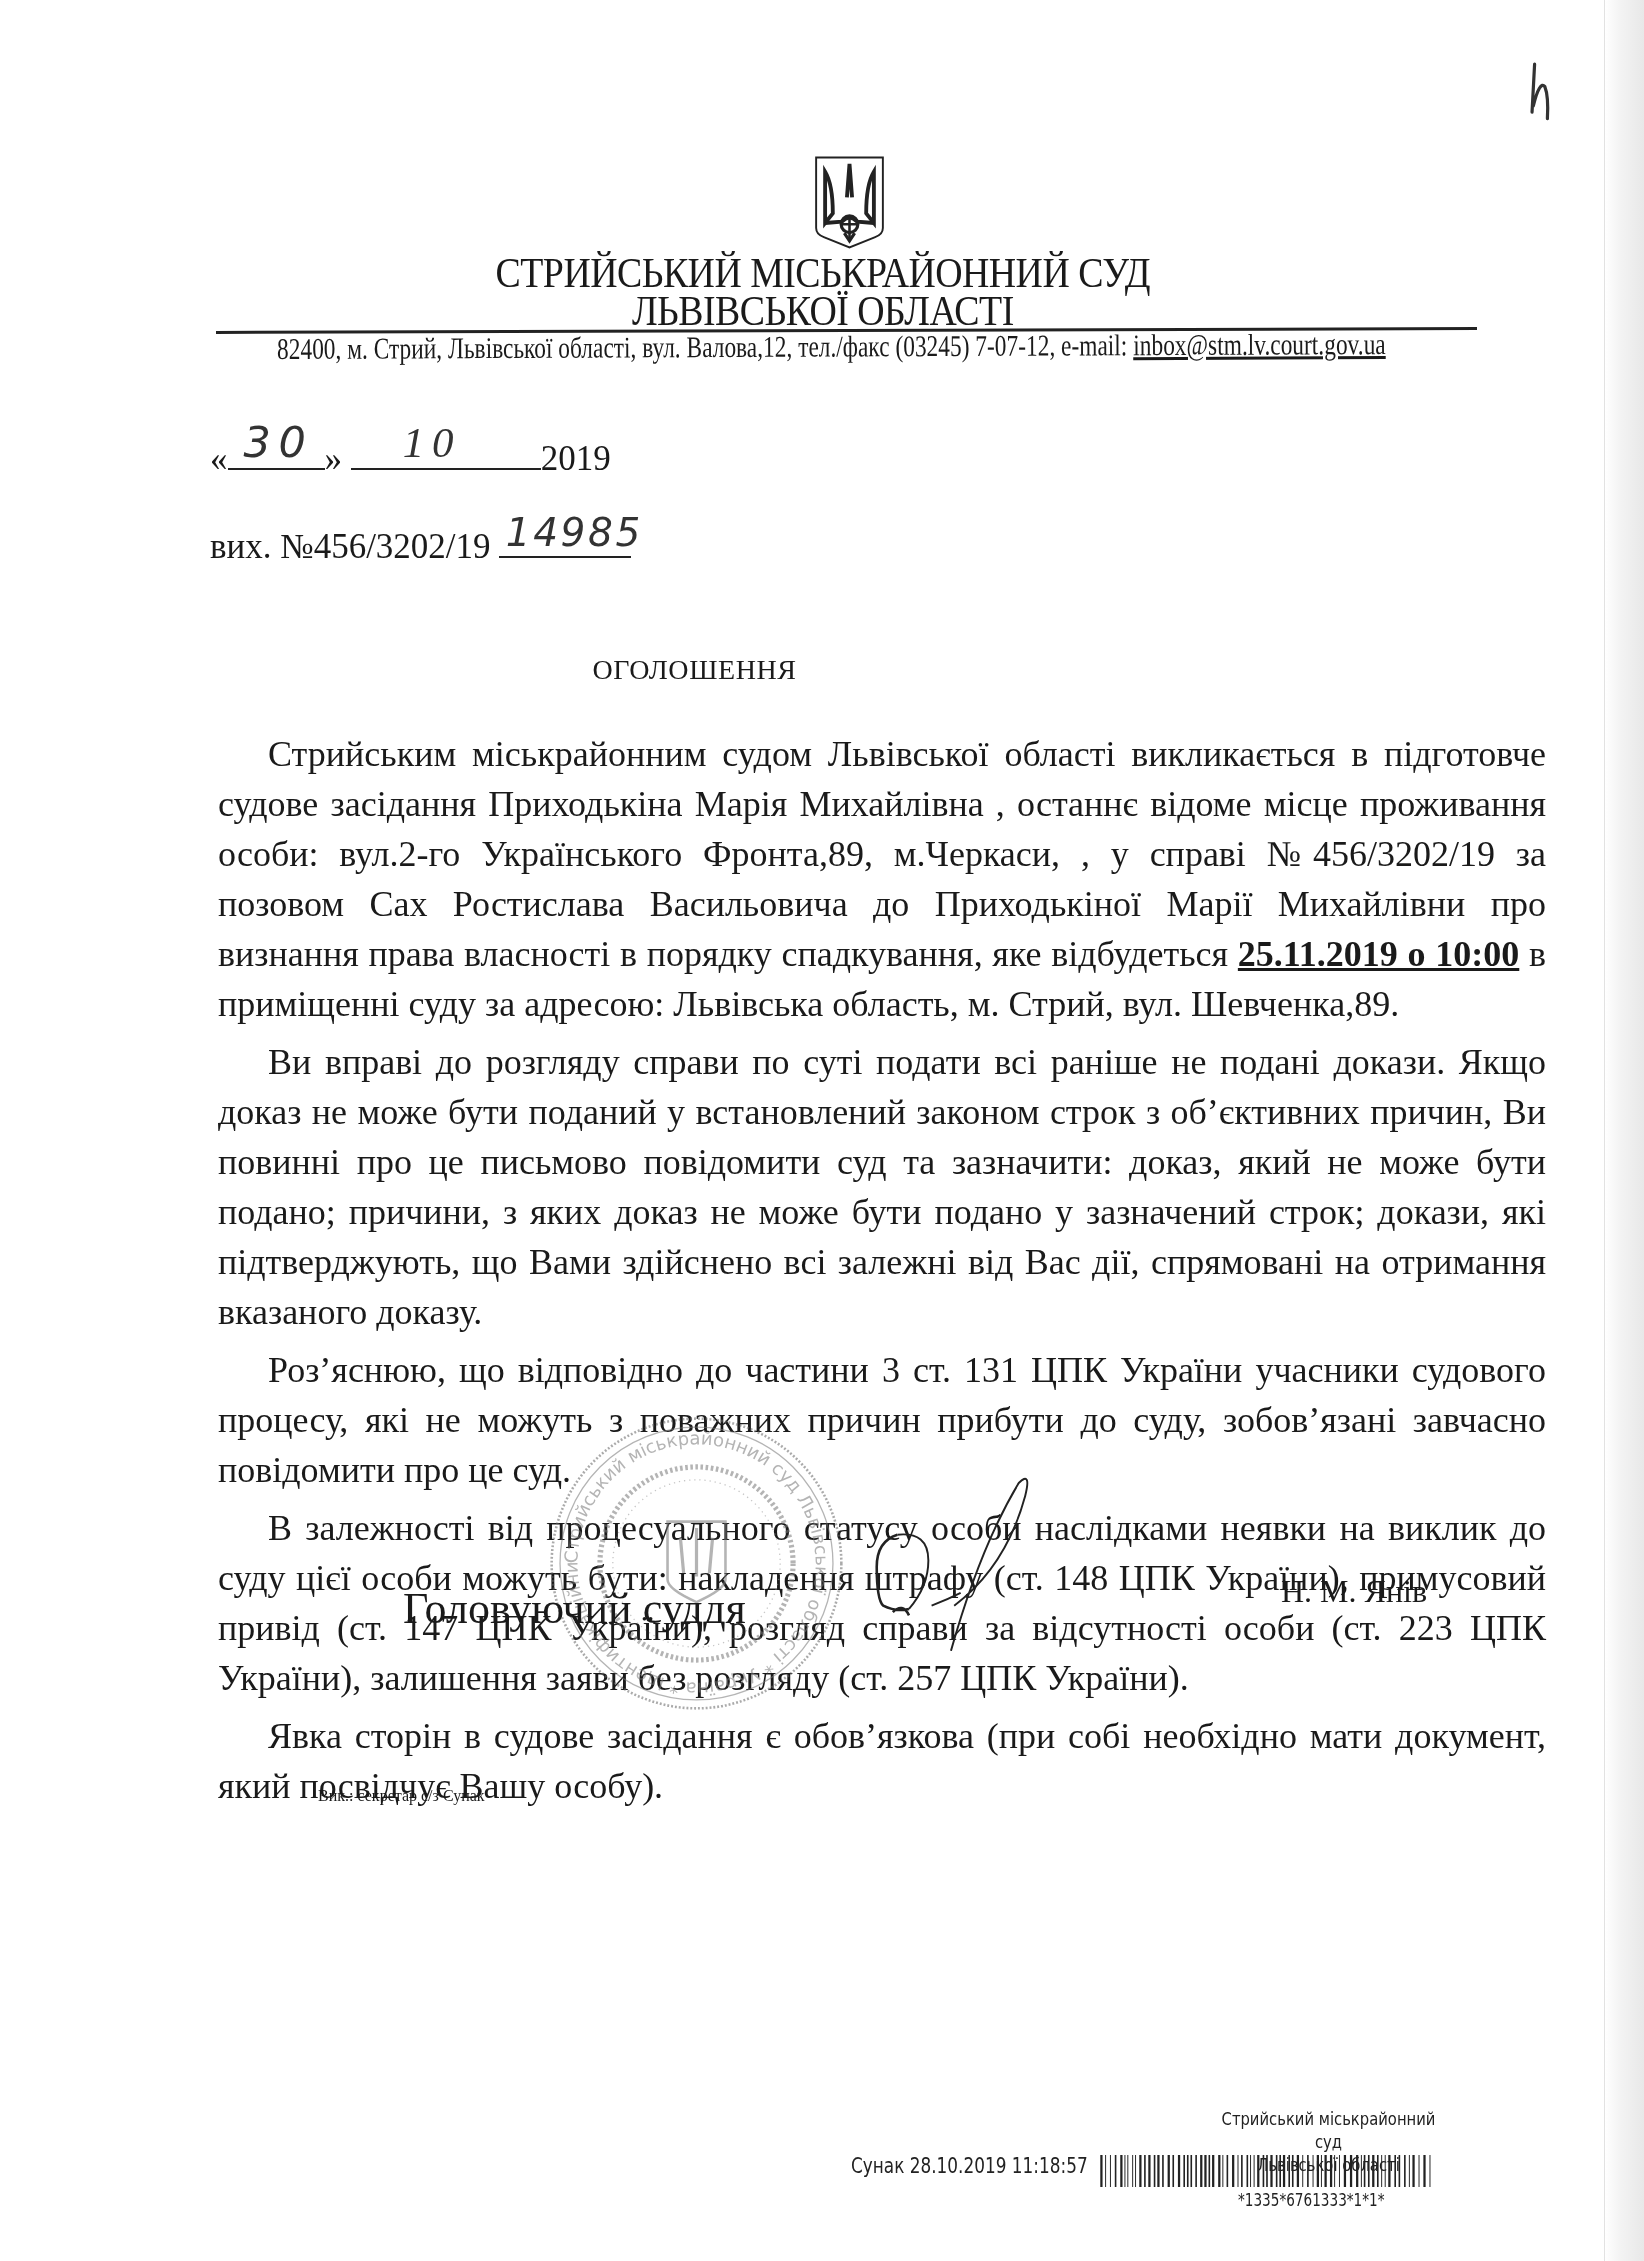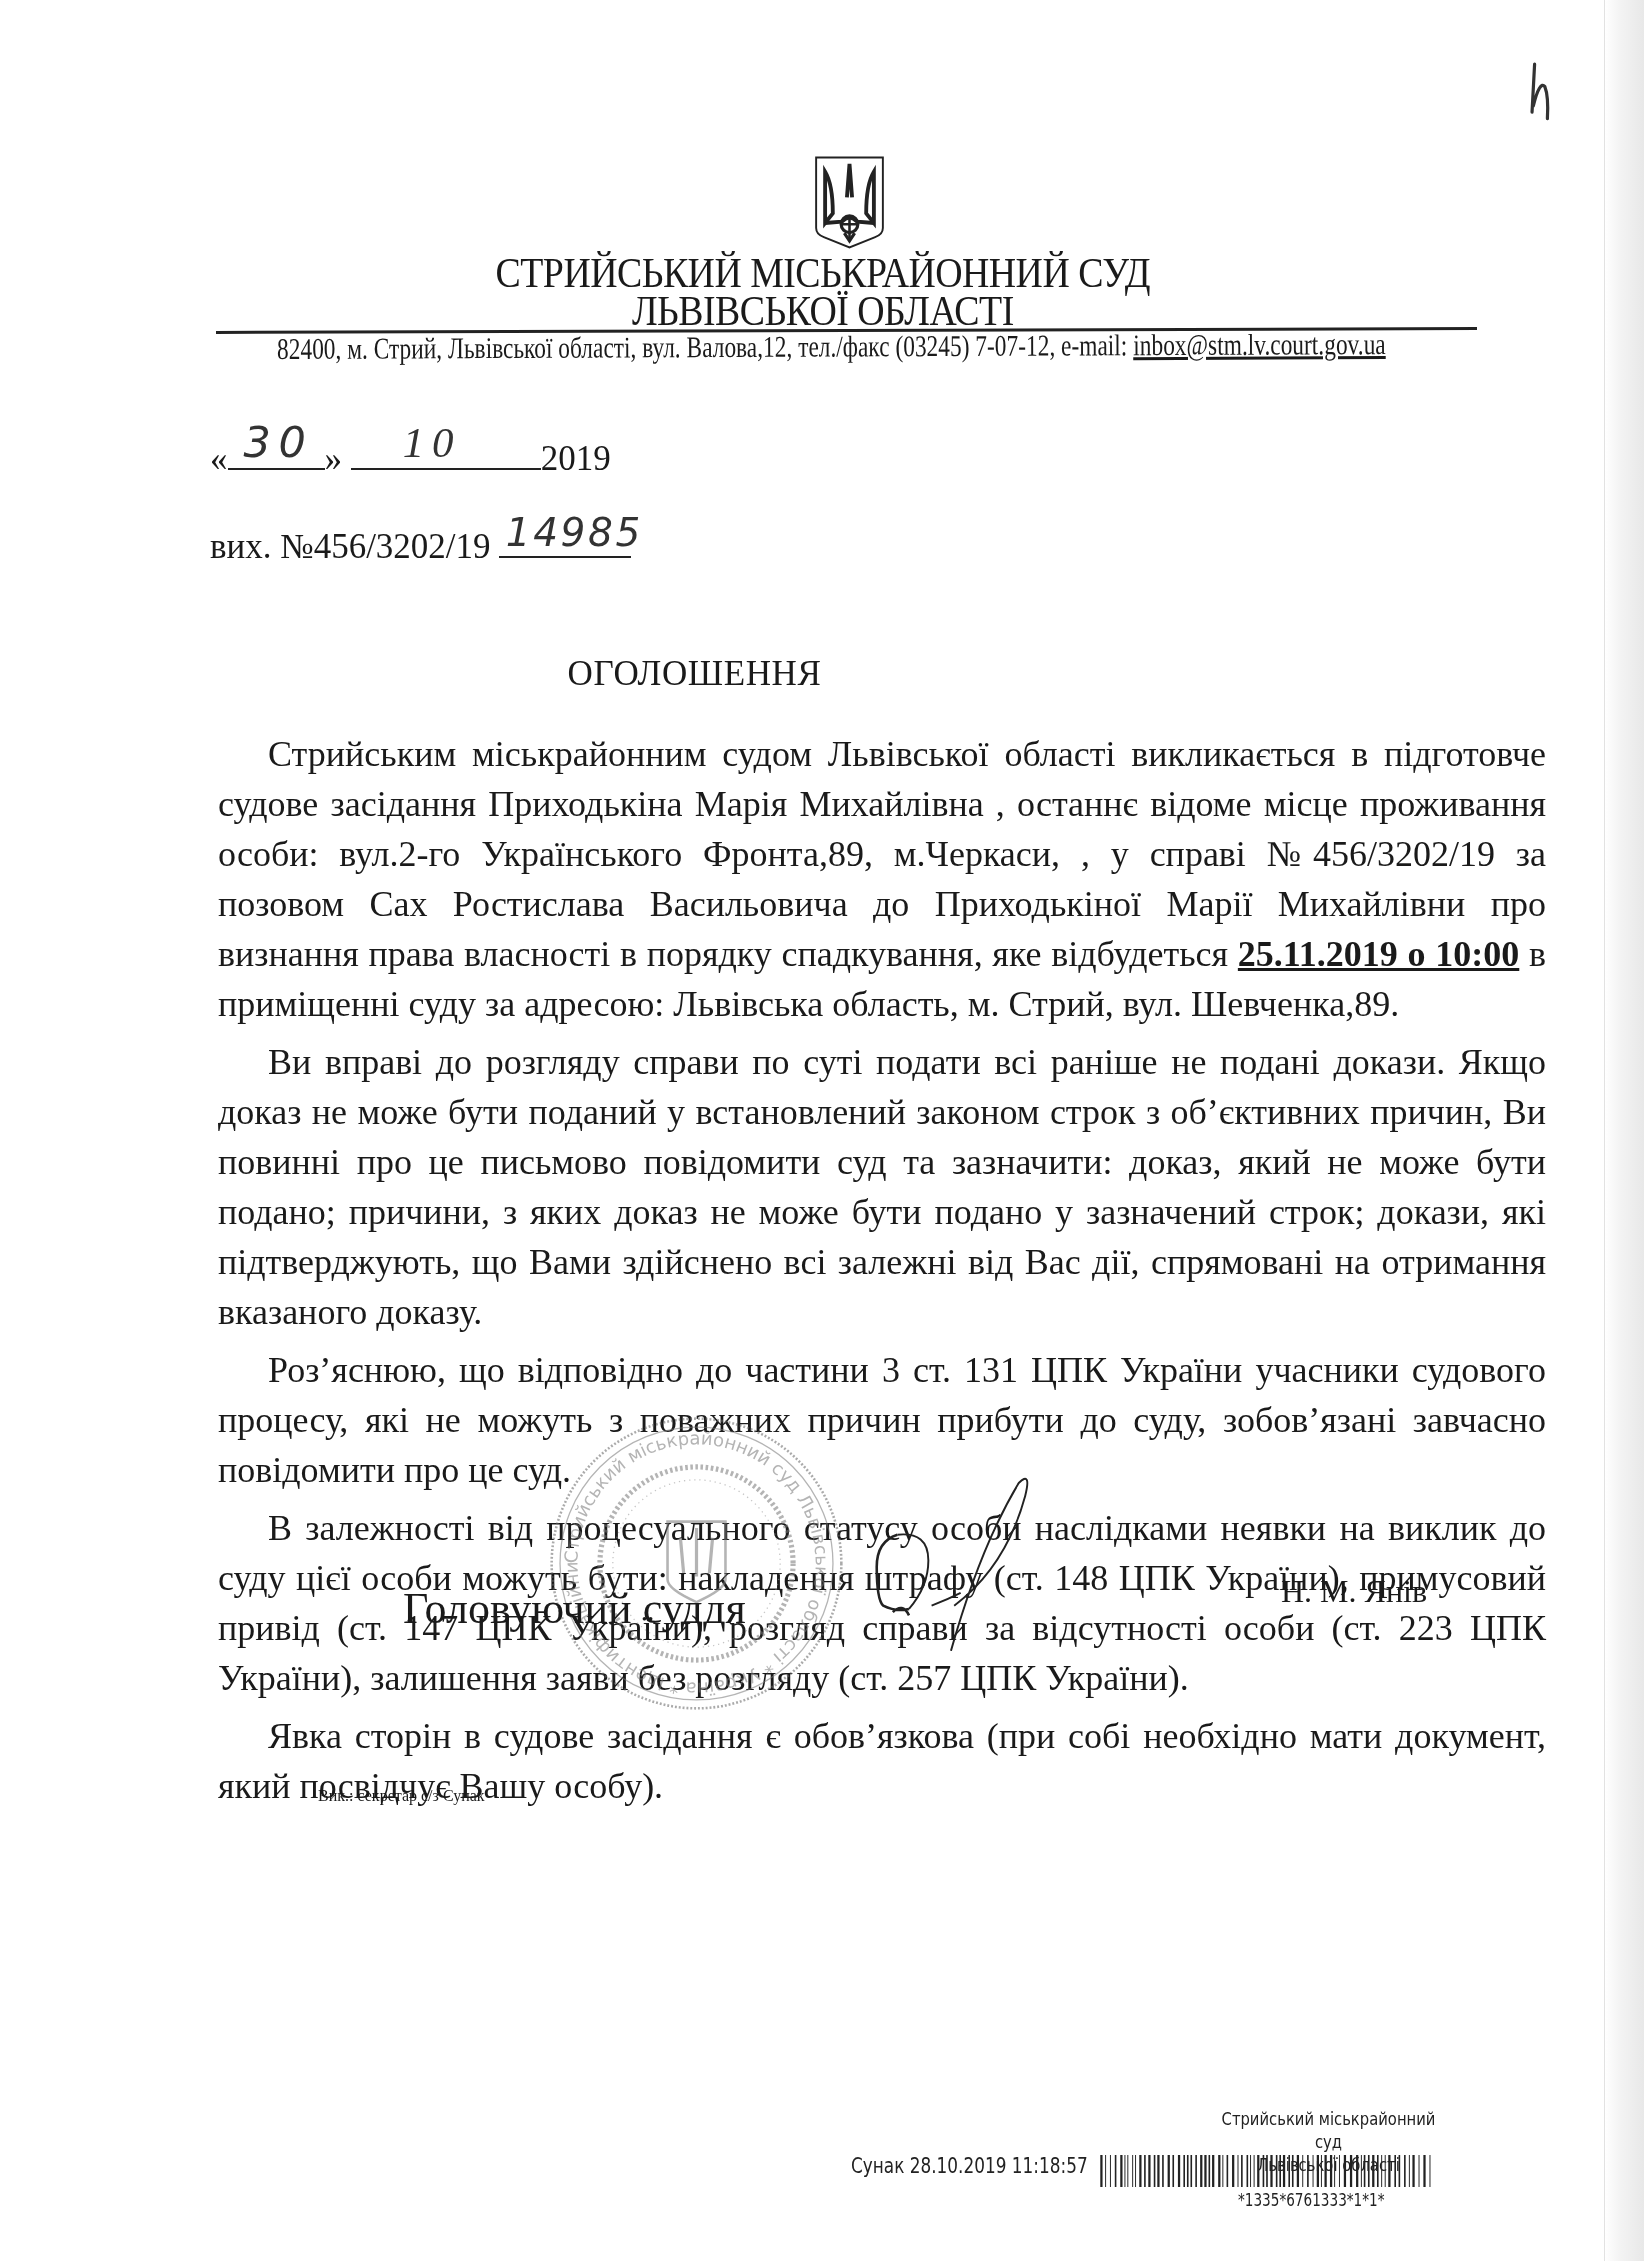--- a/index.html
+++ b/index.html
@@ -16,21 +16,21 @@
   .court-title.l2 { top: 286px; }
   .header-rule { left: 216px; top: 329px; width: 1261px; height: 3.2px; background: #222; transform: rotate(-0.18deg); }
   .address { left: 277px; top: 332px; font-size: 30px; white-space: nowrap;
              transform: scaleX(0.78) rotate(-0.2deg); transform-origin: 0 0; }
   .address .email { text-decoration: underline; }
   .date-line { left: 210px; top: 433px; font-size: 35px; white-space: nowrap; }
   .blank { display: inline-block; border-bottom: 2.6px solid #222; position: relative; vertical-align: baseline; }
   .hand { font-family: "DejaVu Sans", sans-serif; font-style: italic; color: #333; font-weight: normal;
           position: absolute; bottom: 1.3px; font-size: 43px; letter-spacing: 7.7px; }
   .ref-line { left: 210px; top: 521px; font-size: 35px; white-space: nowrap; }
-  .notice-title { left: 0; width: 1389px; top: 654px; text-align: center; font-size: 35px; letter-spacing: 0.6px; }
+  .notice-title { left: 0; width: 1389px; top: 654px; text-align: center; font-size: 28px; letter-spacing: 0.6px; }
   .body-text { left: 210px; top: 721px; width: 1344px; font-size: 36px; line-height: 50px; }
   .body-text p { margin: 8px; text-align: justify; text-indent: 50px; }
   .body-text .hl { text-decoration: underline; text-decoration-thickness: 3.2px; font-weight: bold; }
   .stamp { left: 542px; top: 1409px; width: 309px; height: 309px; opacity: 0.55; }
   .signature { left: 838px; top: 1470px; width: 355px; height: 181px; }
   .judge-label { left: 403px; top: 1583px; font-size: 44px; white-space: nowrap; }
   .judge-name { left: 1281px; top: 1573px; font-size: 32px; white-space: nowrap; }
   .executor { left: 286px; top: 1787px; font-size: 16px; white-space: nowrap; margin-left: 32px; }
   .reg-court { left: 1193px; top: 2108px; width: 271px; text-align: center; font-family: "DejaVu Sans", sans-serif;
                font-size: 17.4px; line-height: 23px; color: #222; transform: scaleX(0.85); transform-origin: 50% 0; }

